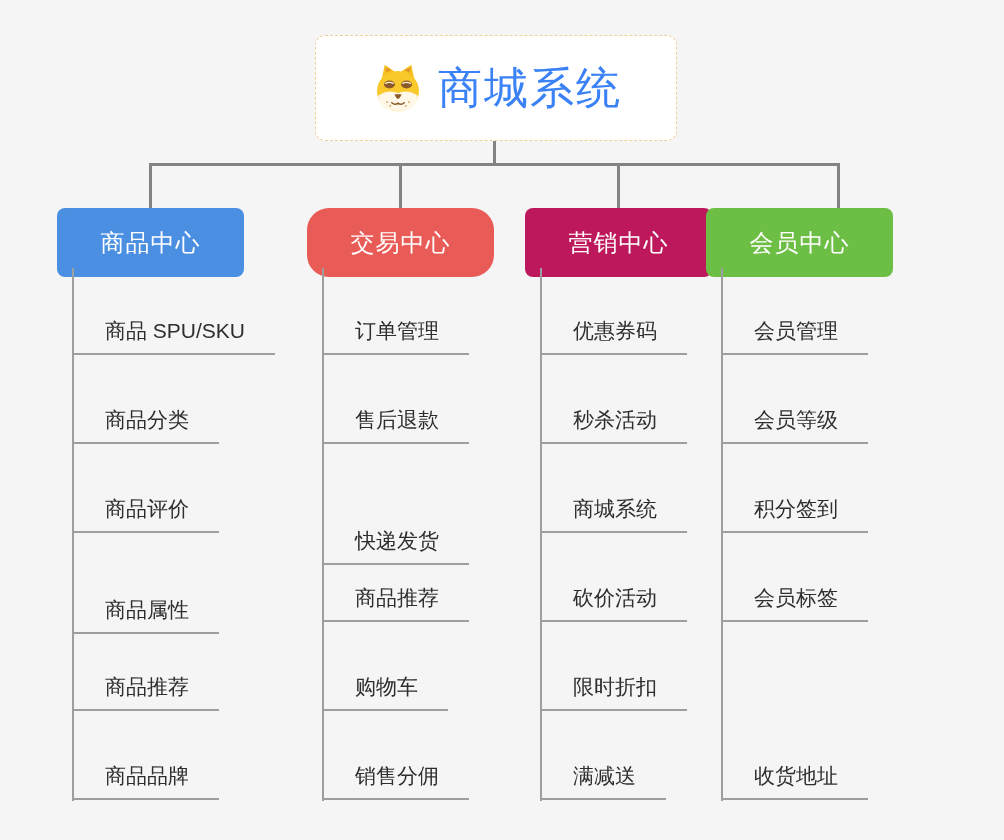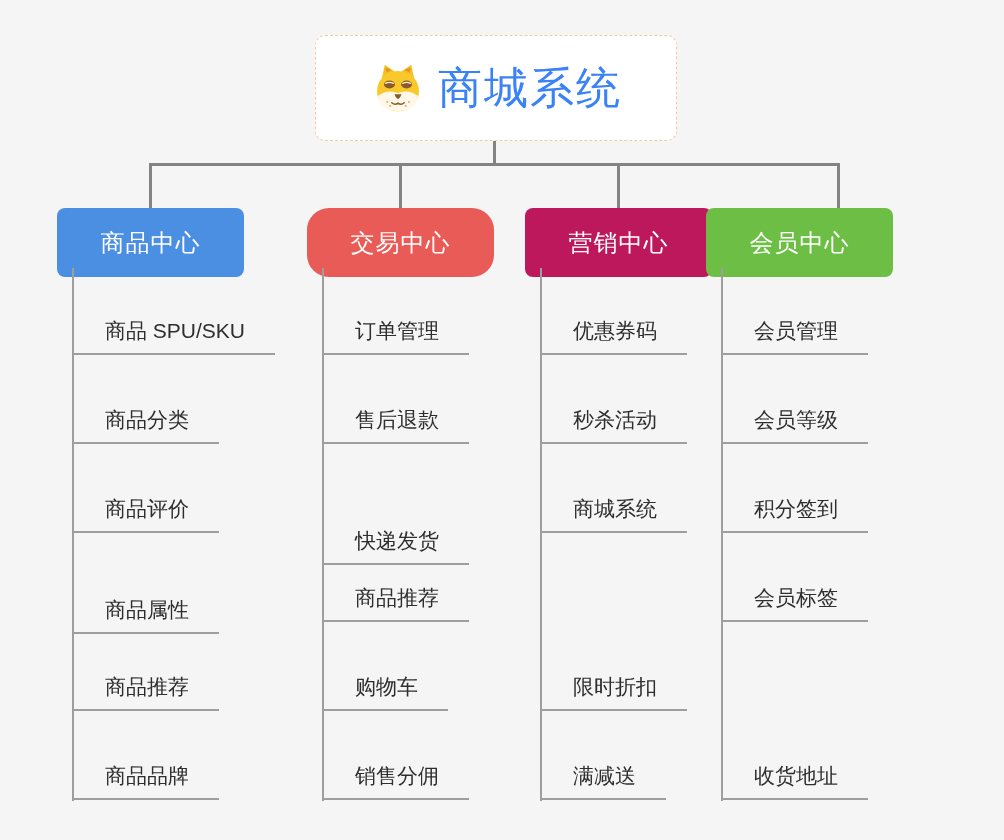--- a/index.html
+++ b/index.html
@@ -144,20 +144,21 @@
         <div class="leaf" style="top: 554px;"><span>销售分佣</span></div>
       </div>
       <div class="column" style="left: 525px; top: 208px;">
         <div class="branch-box" style="background: #be185d;">
           <span class="branch-label">营销中心</span>
         </div>
         <div class="vline"></div>
         <div class="leaf" style="top: 109px;"><span>优惠券码</span></div>
         <div class="leaf" style="top: 198px;"><span>秒杀活动</span></div>
         <div class="leaf" style="top: 287px;"><span>商城系统</span></div>
+        <div class="leaf" style="top: 376px;"><span>砍价活动</span></div>
         <div class="leaf" style="top: 465px;"><span>限时折扣</span></div>
         <div class="leaf" style="top: 554px;"><span>满减送</span></div>
       </div>
       <div class="column" style="left: 706px; top: 208px; text-decoration: underline;">
         <div class="branch-box" style="background: rgb(109, 190, 68);">
           <span class="branch-label">会员中心</span>
         </div>
         <div class="vline"></div>
         <div class="leaf" style="top: 109px;"><span>会员管理</span></div>
         <div class="leaf" style="top: 198px;"><span>会员等级</span></div>

